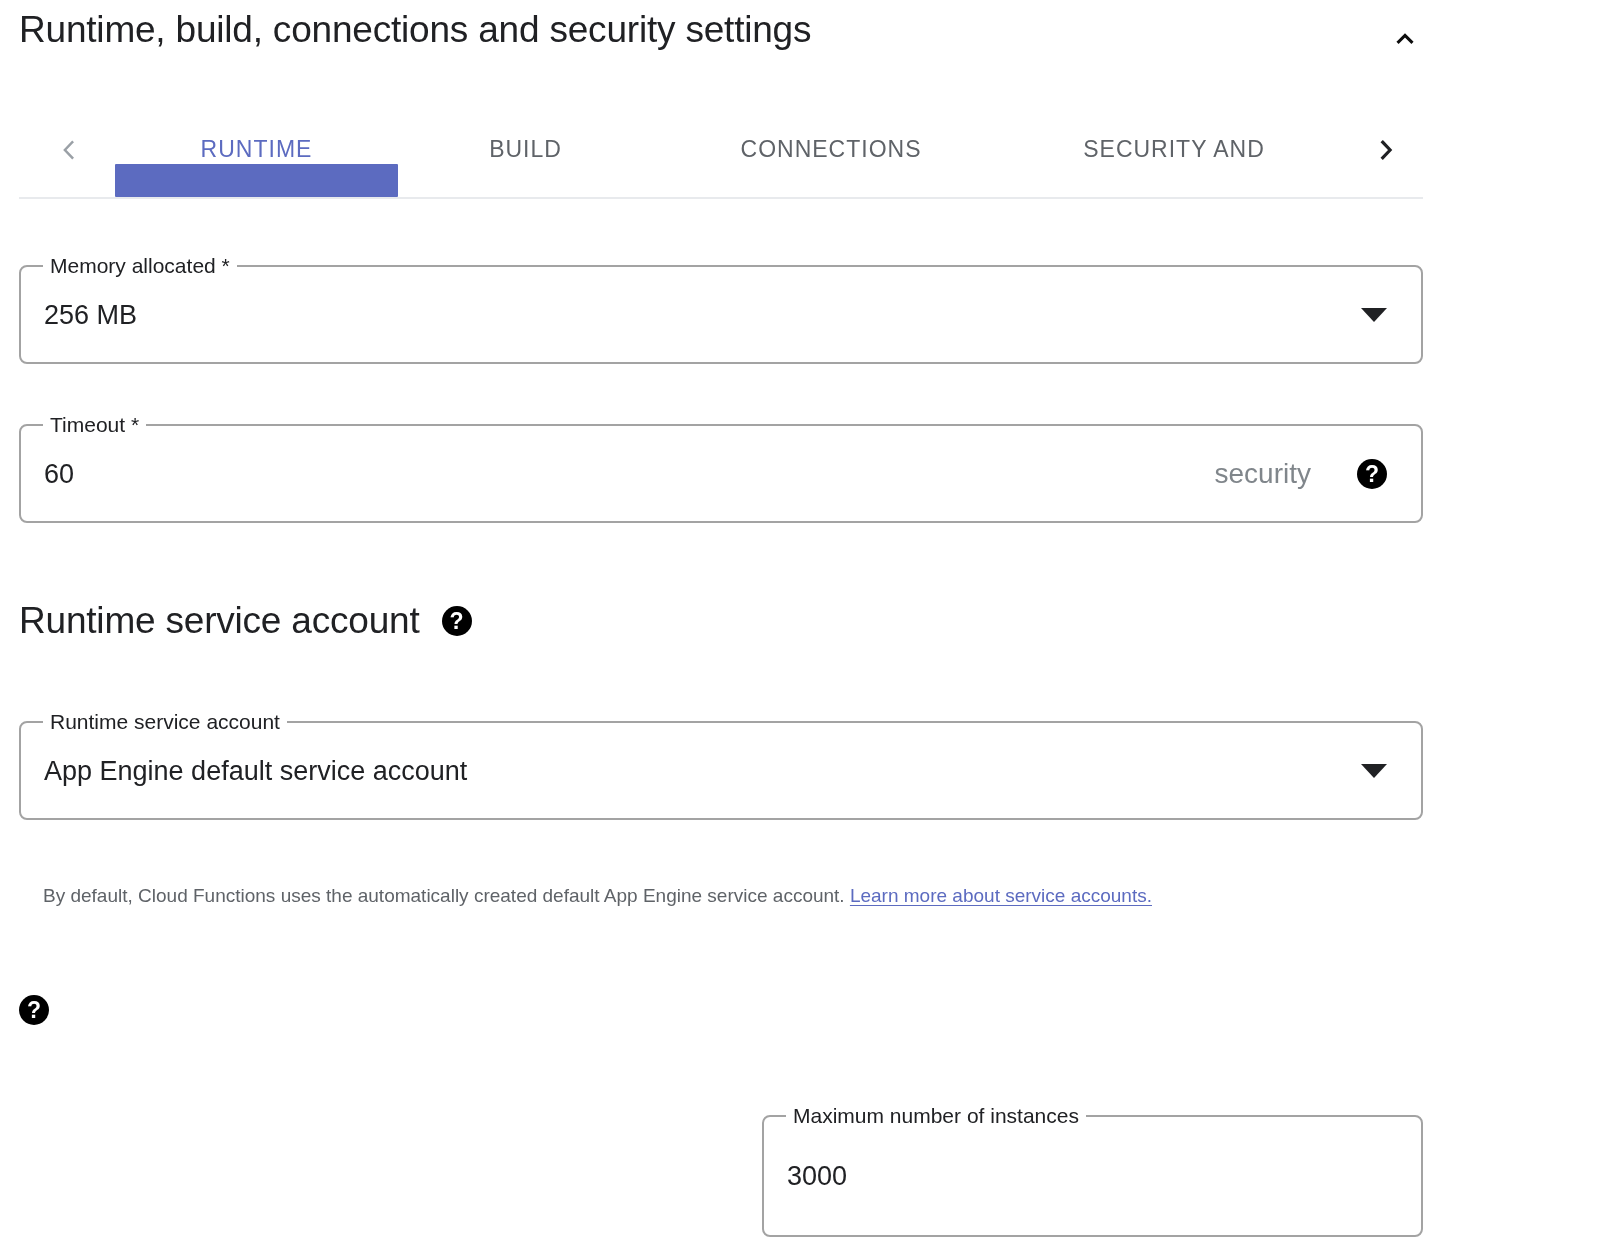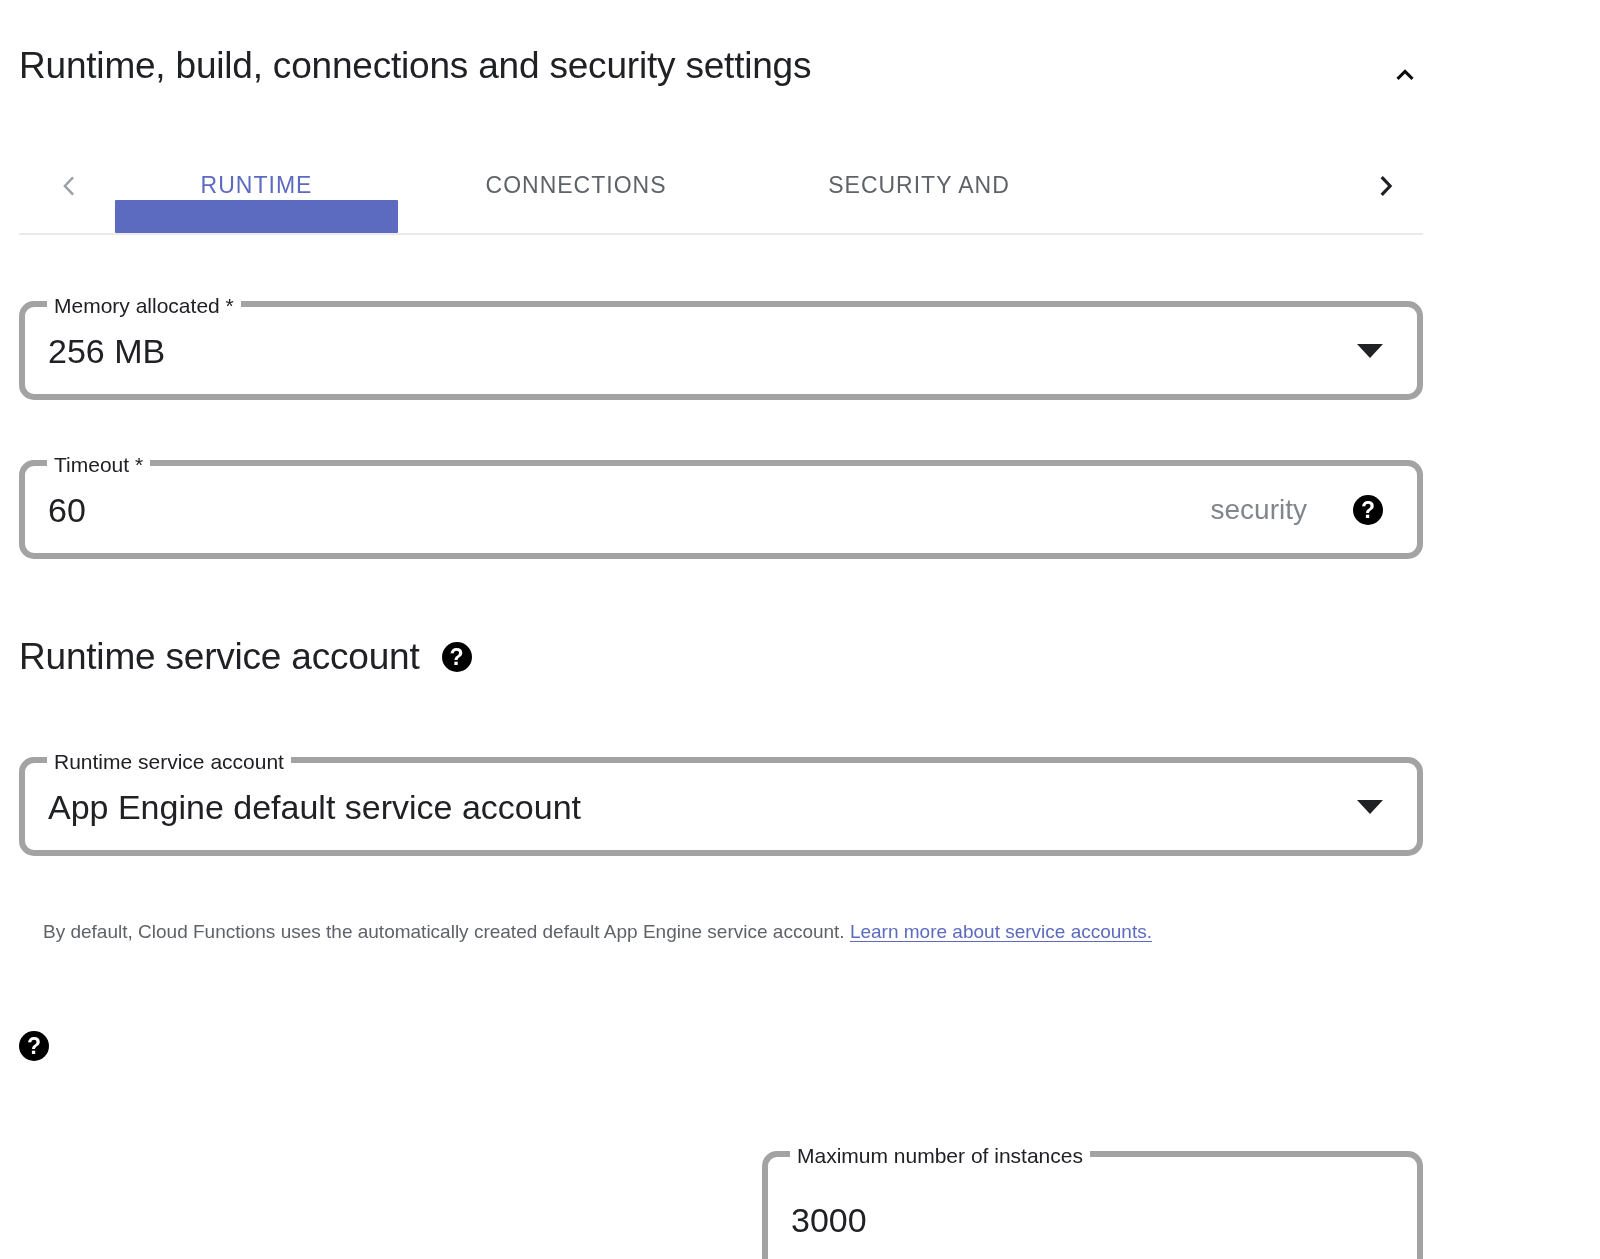--- a/index.html
+++ b/index.html
@@ -16,21 +16,20 @@
     overflow: hidden;
     position: relative;
   }
 
   
   .panel {
     position: absolute;
     left: 0; top: 0;
     width: 1470px;
     height: 1005px;
-    margin-top: 36px;
   }
 
   
   .panel-header {
     position: absolute;
     left: 19px;
     top: 0px;
     width: 1404px;
     height: 78px;
   }
@@ -141,42 +140,42 @@
     width: 76px;
     height: 94px;
     background: linear-gradient(to right, rgba(255,255,255,0) 0%, #ffffff 62%);
     z-index: 4;
     pointer-events: none;
   }
 
   
   .field {
     position: absolute;
-    border: 6px solid #a3a3a3;
-    border-radius: 15px;
+    border: 2px solid #a3a3a3;
+    border-radius: 8px;
     background: #ffffff;
   }
   .field .legend {
     position: absolute;
     top: -13px;
     left: 22px;
     height: 24px;
     line-height: 24px;
     padding: 0 7px;
     background: #ffffff;
     font-size: 21px;
     color: #202124;
     white-space: nowrap;
   }
   .field .value {
     position: absolute;
     left: 23px;
     top: 50%;
     transform: translateY(-50%);
-    font-size: 34px;
+    font-size: 27px;
     color: #202124;
     white-space: nowrap;
   }
   .field .suffix {
     position: absolute;
     top: 50%;
     transform: translateY(-50%);
     font-size: 28px;
     color: #80868b;
     white-space: nowrap;
@@ -276,20 +275,23 @@
         <path d="M15 4.8 L8.2 12 L15 19.2" fill="none" stroke="#9aa0a6" stroke-width="2.3" stroke-linecap="square" stroke-linejoin="miter"></path>
       </svg>
     </button>
 
     <div class="tab-viewport">
       <div class="tab-row">
         <div class="tab active" style="width:283px">
           <span>RUNTIME</span>
           <span class="ink"></span>
         </div>
+        <div class="tab" style="width:255px">
+          <span>BUILD</span>
+        </div>
         <div class="tab" style="width:356px">
           <span>CONNECTIONS</span>
         </div>
         <div class="tab" style="width:330px">
           <span>SECURITY AND</span>
         </div>
       </div>
     </div>
 
     <div class="tab-fade"></div>

